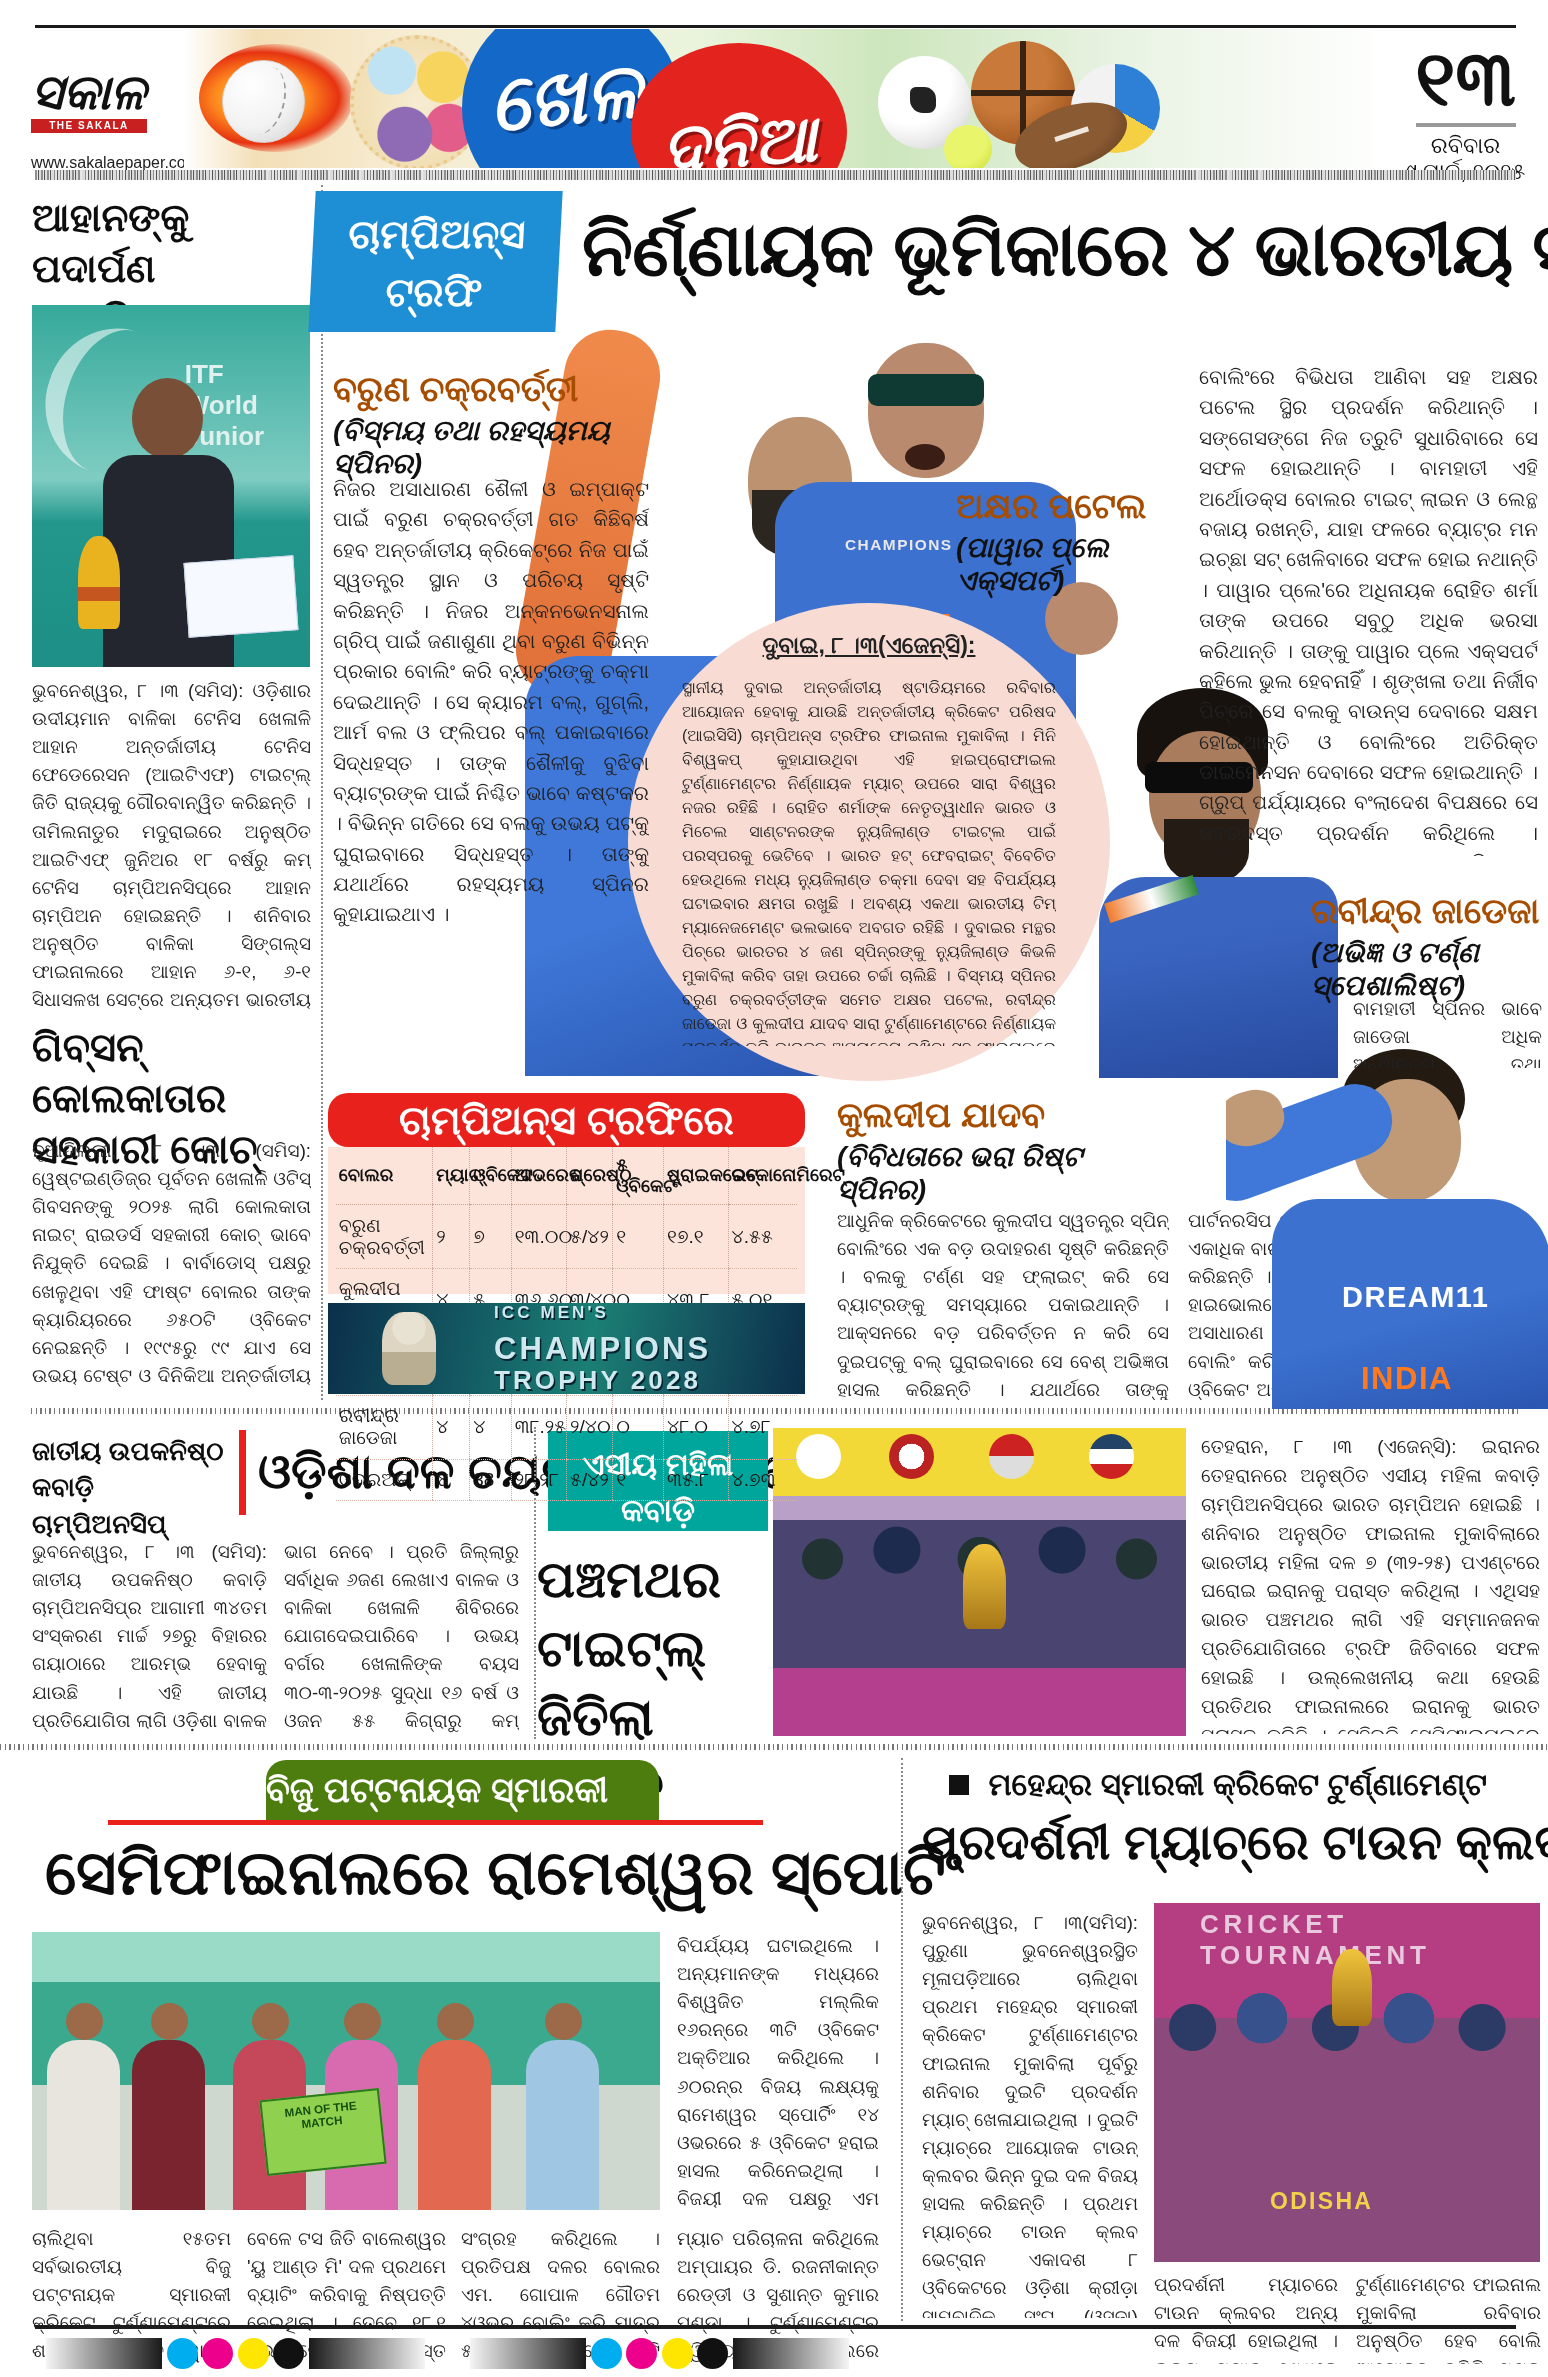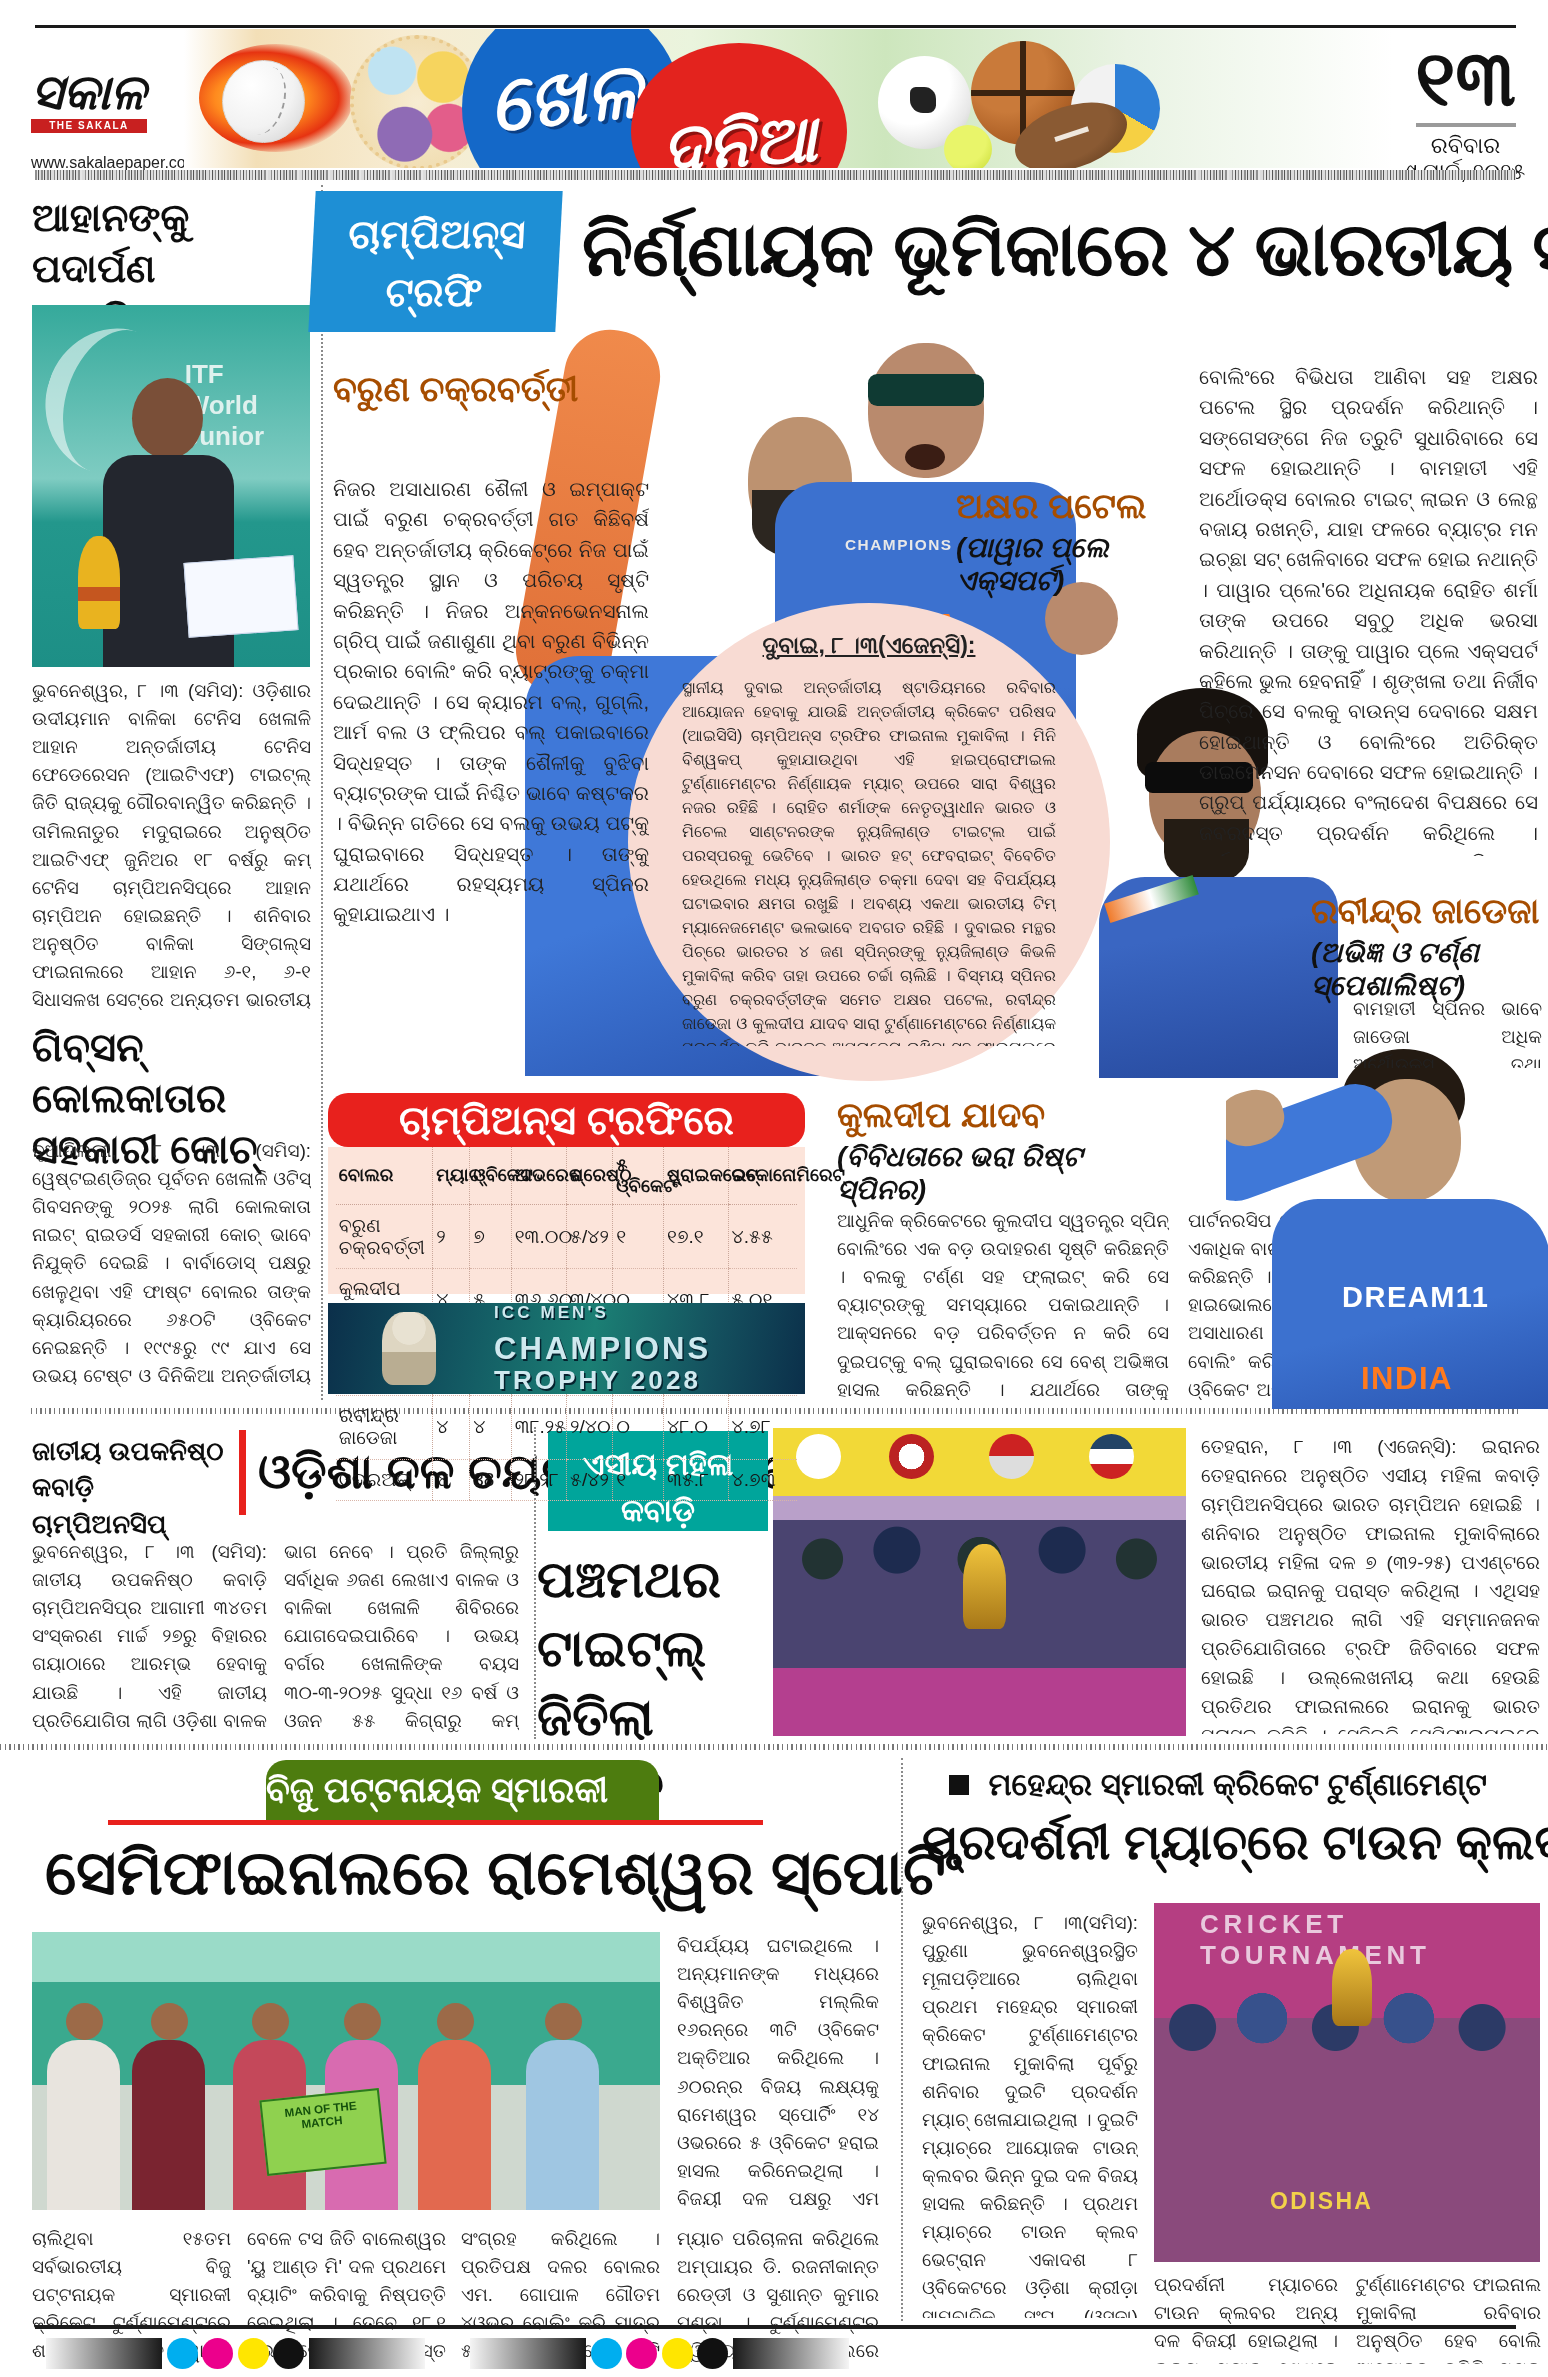--- a/index.html
+++ b/index.html
@@ -243,20 +243,21 @@
     <div style="position:absolute;left:127px;top:42px;width:108px;height:123px;border-radius:48%;background:#c09a77;"></div>
     <div style="position:absolute;left:-31px;top:69px;width:201px;height:73px;border-radius:39px;background:#3f78d8;transform:rotate(-20deg);"></div>
     <div style="position:absolute;left:-7.7px;top:54px;width:66px;height:54px;border-radius:45%;background:#c09a77;transform:rotate(-15deg);"></div>
     <div style="position:absolute;left:46px;top:162px;width:278px;height:212px;border-radius:46px 62px 0 0;background:linear-gradient(165deg,#3c71cf 0 55%,#2a55b0 100%);"></div>
     <div class="jtext" style="left:116px;top:244px;font-size:29px;color:#fff;">DREAM11</div>
     <div class="jtext" style="left:135px;top:324px;font-size:31px;">INDIA</div>
   </div>
 
   <div class="abs" style="left:333px;top:369px;width:324px;z-index:3;">
     <div class="pname">ବରୁଣ ଚକ୍ରବର୍ତ୍ତୀ</div>
+    <div class="prole">(ବିସ୍ମୟ ତଥା ରହସ୍ୟମୟ ସ୍ପିନର)</div>
   </div>
   <div class="abs body-text" style="left:333px;top:474px;width:316px;height:594px;z-index:3;font-size:20px;">ନିଜର ଅସାଧାରଣ ଶୈଳୀ ଓ ଇମ୍ପାକ୍ଟ ପାଇଁ ବରୁଣ ଚକ୍ରବର୍ତ୍ତୀ ଗତ କିଛିବର୍ଷ ହେବ ଅନ୍ତର୍ଜାତୀୟ କ୍ରିକେଟ୍‌ରେ ନିଜ ପାଇଁ ସ୍ୱତନ୍ତ୍ର ସ୍ଥାନ ଓ ପରିଚୟ ସୃଷ୍ଟି କରିଛନ୍ତି । ନିଜର ଅନ୍‌କନଭେନସନାଲ ଗ୍ରିପ୍ ପାଇଁ ଜଣାଶୁଣା ଥିବା ବରୁଣ ବିଭିନ୍ନ ପ୍ରକାର ବୋଲିଂ କରି ବ୍ୟାଟ୍‌ରଙ୍କୁ ଚକ୍‌ମା ଦେଇଥାନ୍ତି । ସେ କ୍ୟାରମ ବଲ୍, ଗୁଗ୍‌ଲି, ଆର୍ମ ବଲ ଓ ଫ୍ଲିପର ବଲ୍ ପକାଇବାରେ ସିଦ୍ଧହସ୍ତ । ତାଙ୍କ ଶୈଳୀକୁ ବୁଝିବା ବ୍ୟାଟ୍‌ରଙ୍କ ପାଇଁ ନିଶ୍ଚିତ ଭାବେ କଷ୍ଟକର । ବିଭିନ୍ନ ଗତିରେ ସେ ବଲକୁ ଉଭୟ ପଟ୍‌କୁ ଘୁରାଇବାରେ ସିଦ୍ଧହସ୍ତ । ତାଙ୍କୁ ଯଥାର୍ଥରେ ରହସ୍ୟମୟ ସ୍ପିନର କୁହାଯାଇଥାଏ ।</div>
 
   <div class="abs" style="left:956px;top:486px;width:231px;z-index:3;">
     <div class="pname">ଅକ୍ଷର ପଟେଲ</div>
     <div class="prole">(ପାୱାର ପ୍ଲେ ଏକ୍ସପର୍ଟ)</div>
   </div>
   <div class="abs body-text" style="left:1199px;top:362px;width:339px;height:494px;z-index:3;font-size:20px;">ବୋଲିଂରେ ବିଭିଧତା ଆଣିବା ସହ ଅକ୍ଷର ପଟେଲ ସ୍ଥିର ପ୍ରଦର୍ଶନ କରିଥାନ୍ତି । ସଙ୍ଗେସଙ୍ଗେ ନିଜ ତ୍ରୁଟି ସୁଧାରିବାରେ ସେ ସଫଳ ହୋଇଥାନ୍ତି । ବାମହାତୀ ଏହି ଅର୍ଥୋଡକ୍ସ ବୋଲର ଟାଇଟ୍ ଲାଇନ ଓ ଲେନ୍ଥ ବଜାୟ ରଖନ୍ତି, ଯାହା ଫଳରେ ବ୍ୟାଟ୍‌ର ମନ ଇଚ୍ଛା ସଟ୍ ଖେଳିବାରେ ସଫଳ ହୋଇ ନଥାନ୍ତି । ପାୱାର ପ୍ଲେ'ରେ ଅଧିନାୟକ ରୋହିତ ଶର୍ମା ତାଙ୍କ ଉପରେ ସବୁଠୁ ଅଧିକ ଭରସା କରିଥାନ୍ତି । ତାଙ୍କୁ ପାୱାର ପ୍ଲେ ଏକ୍ସପର୍ଟ କହିଲେ ଭୁଲ ହେବନାହିଁ । ଶୃଙ୍ଖଳା ତଥା ନିର୍ଜୀବ ପିଚ୍‌ରେ ସେ ବଲକୁ ବାଉନ୍ସ ଦେବାରେ ସକ୍ଷମ ହୋଇଥାନ୍ତି ଓ ବୋଲିଂରେ ଅତିରିକ୍ତ ଡାଇମେନସନ ଦେବାରେ ସଫଳ ହୋଇଥାନ୍ତି । ଗ୍ରୁପ୍ ପର୍ଯ୍ୟାୟରେ ବଂଲାଦେଶ ବିପକ୍ଷରେ ସେ ଜବରଦସ୍ତ ପ୍ରଦର୍ଶନ କରିଥିଲେ । ଟୁର୍ଣ୍ଣାମେଣ୍ଟରେ ତାଙ୍କ ଇକୋନୋମି ରେଟ୍ ୪.୫୧ ରହିଛି । ପ୍ରତିପକ୍ଷ ଦଳର ରନ୍ ସଂଗ୍ରହ ଗତିକୁ ସେ ରୋକିବାରେ ସଫଳ ହୋଇଥାନ୍ତି ।</div>
 
   <div class="abs" style="left:1311px;top:891px;width:235px;z-index:3;">

